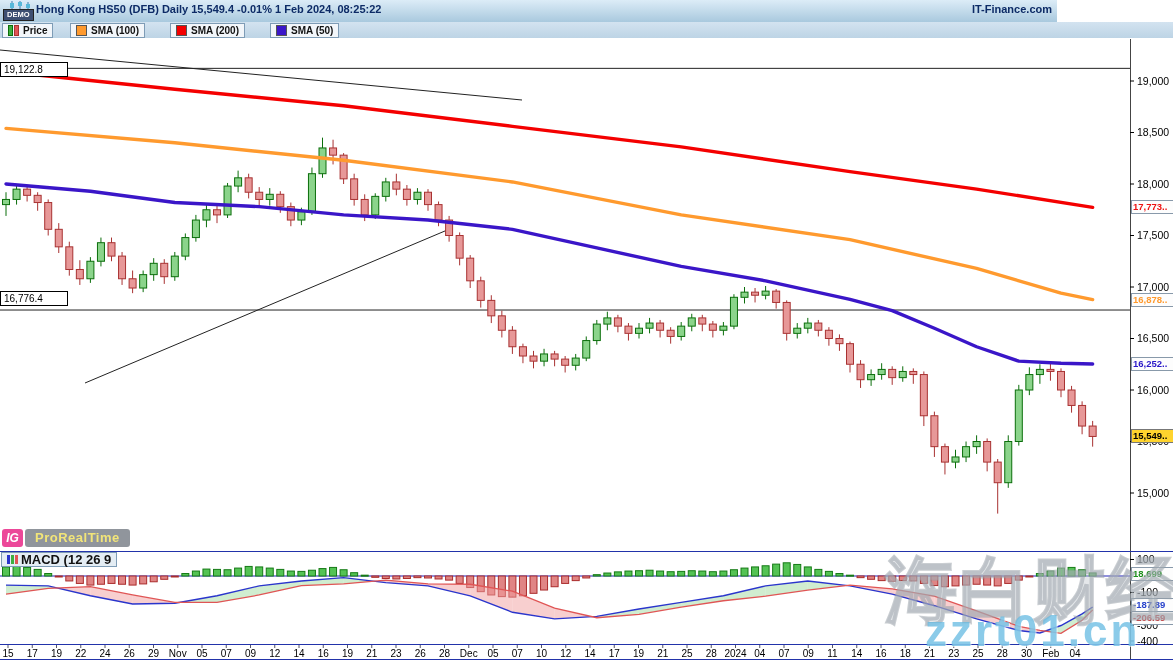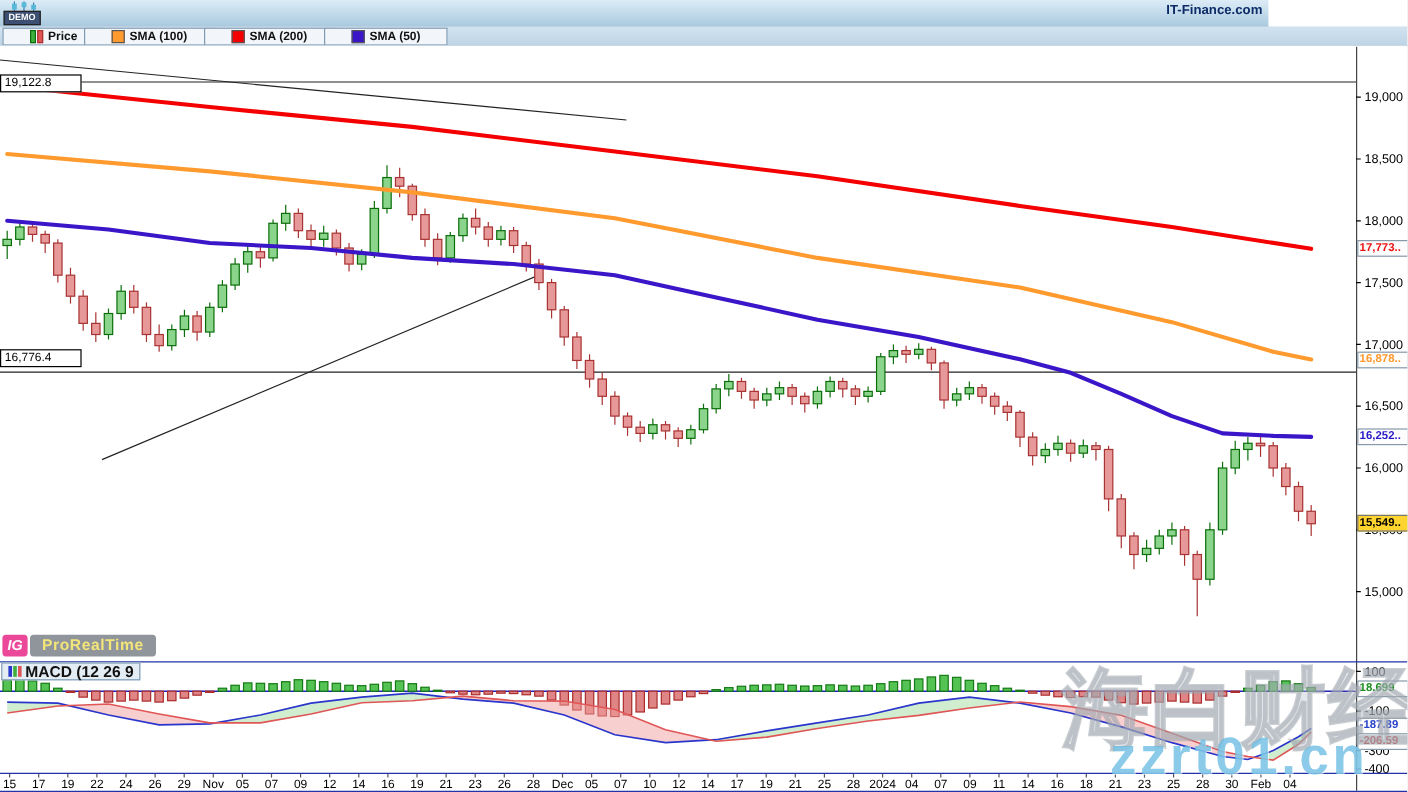--- a/index.html
+++ b/index.html
@@ -11,21 +11,21 @@
     display:flex;align-items:center;}
   #demo-badge{position:absolute;left:3px;top:9px;background:#3d4f72;color:#fff;
     font-size:7.5px;font-weight:bold;padding:1px 3px;border:1px solid #222;line-height:1;}
   #mini-candles{position:absolute;left:9px;top:1px;}
   #main-title{position:absolute;left:36px;top:3px;font-size:11px;font-weight:bold;color:#0d2b66;white-space:nowrap;}
   #brand{position:absolute;right:5px;top:3px;font-size:11px;font-weight:bold;color:#0d2b66;}
   
   #legendrow{position:absolute;left:0;top:22px;width:1173px;height:16px;
     background:linear-gradient(#d3e3f0,#bdd4e5);border-bottom:1px solid #5f87a8;}
   .chip{position:absolute;top:1px;height:13px;background:#f2f6fa;border:1px solid #7e9cb6;
-    display:flex;align-items:center;padding:0 22px;font-size:10px;font-weight:bold;color:#111;
+    display:flex;align-items:center;padding:0 5px;font-size:10px;font-weight:bold;color:#111;
     white-space:nowrap;}
   .swatch{width:9px;height:9px;margin-right:4px;border:1px solid #555;flex:0 0 auto;}
   .price-icon{display:inline-flex;gap:1px;margin-right:4px;}
   .price-icon i{display:block;width:3px;height:9px;}
   
   #chartarea{position:absolute;left:0;top:38px;width:1173px;height:622px;background:#fff;}
   #chart-svg{position:absolute;left:0;top:0;}
   .lbox{position:absolute;background:#fff;border:1px solid #000;font-size:10px;color:#000;
     padding:0 3px;line-height:13px;height:13px;}
   .rbox{position:absolute;left:1131px;width:39px;height:12px;border:1px solid #8899aa;
@@ -58,20 +58,21 @@
   <div id="titlebar">
     <svg id="mini-candles" width="24" height="9">
       <line x1="3" y1="0" x2="3" y2="9" stroke="#3a7fae" stroke-width="1"></line>
       <rect x="1" y="2" width="4" height="5" fill="#57b8d8"></rect>
       <line x1="11" y1="0" x2="11" y2="9" stroke="#3a7fae" stroke-width="1"></line>
       <rect x="9" y="1" width="4" height="4" fill="#57b8d8"></rect>
       <line x1="19" y1="1" x2="19" y2="9" stroke="#3a7fae" stroke-width="1"></line>
       <rect x="17" y="3" width="4" height="4" fill="#57b8d8"></rect>
     </svg>
     <span id="demo-badge">DEMO</span>
+    <span id="main-title">Hong Kong HS50 (DFB) Daily 15,549.4 -0.01% 1 Feb 2024, 08:25:22</span>
     <span id="brand">IT-Finance.com</span>
   </div>
 
   <div id="legendrow">
     <div class="chip" style="left:2px;">
       <span class="price-icon">
           <i style="background:#3fae3f;border:1px solid #0b6e0b;"></i>
           <i style="background:#e05555;border:1px solid #a83232;"></i>
         </span>
       <span>Price</span>

